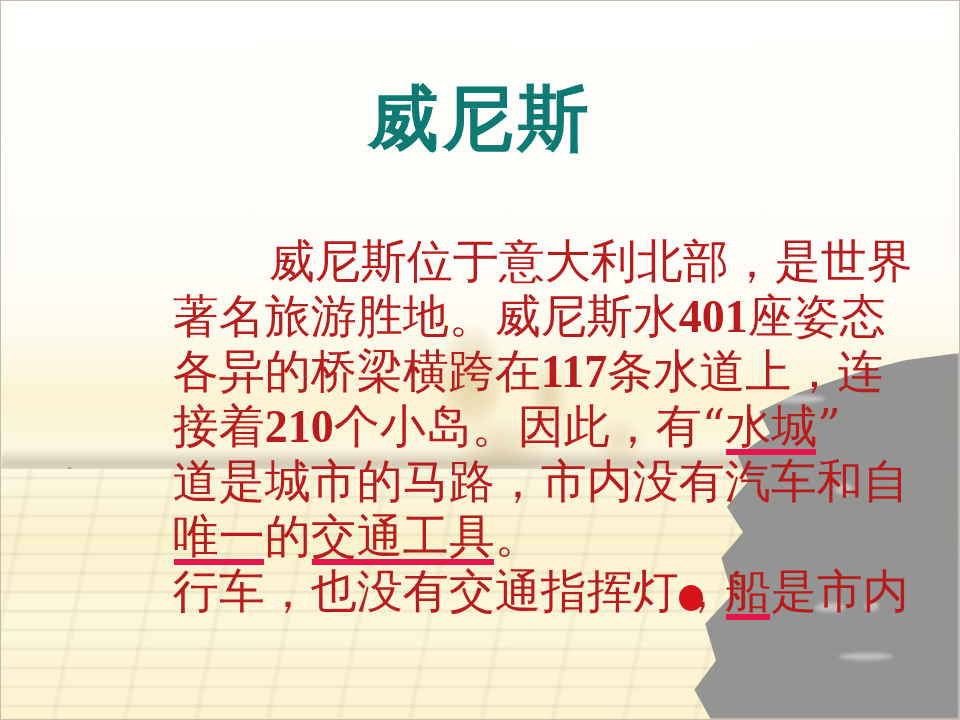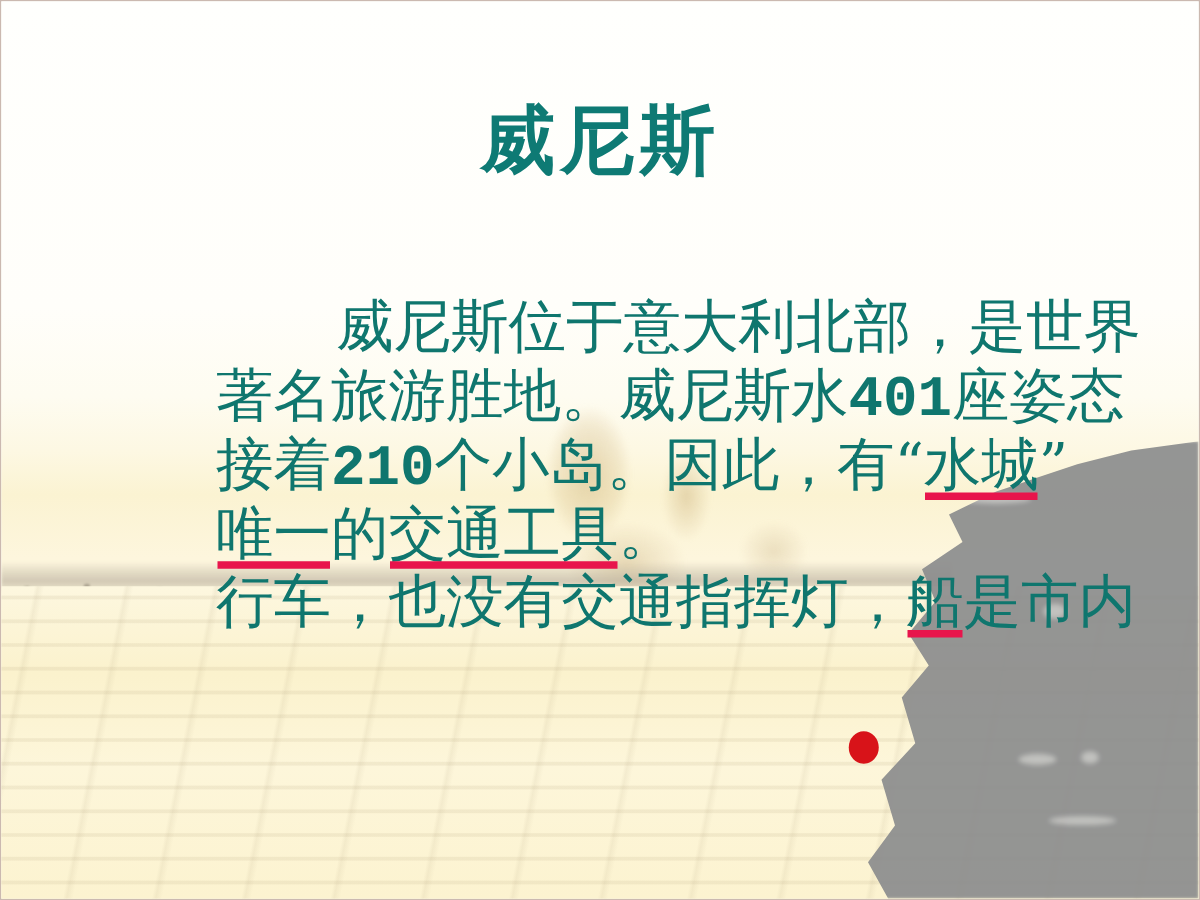--- a/index.html
+++ b/index.html
@@ -103,43 +103,43 @@
   }
   .bg-boat-hi { position:absolute; background: rgba(230,230,228,.55); border-radius: 50%; filter: blur(1.6px); }
 
   
   #title {
     position: absolute;
     left: 0; right: 0; top: 82px;
     text-align: center;
     font-family: "DejaVu Sans", "Liberation Sans", sans-serif;
     font-weight: bold;
-    font-size: 60px;
+    font-size: 71px;
     line-height: 1;
     color: #0e7a74;
     letter-spacing: 4px;
     white-space: pre;
   }
 
   
   #body-text {
     position: absolute;
     left: 84px;
     top: 178px;
     width: 800px;
     font-family: "DejaVu Serif", "Liberation Serif", serif;
     font-size: 46px;
     line-height: 55px;
-    color: #0f766e;
+    color: #b91c1c;
     letter-spacing: 0;
   }
   .line { white-space: pre; height: 55px; }
   .line.indent { padding-left: 96px; }
 
-  .num { font-family: Liberation Mono, monospace; font-weight: bold; }
+  .num { font-family: Liberation Serif, serif; font-weight: bold; }
 
   
   .ul {
     position: relative;
     display: inline-block;
   }
   .ul::after {
     content: "";
     position: absolute;
     left: 1px; right: 1px;
@@ -189,26 +189,32 @@
   <div id="body-text">
 
     <div class="line indent">
       <span>威尼斯位于意大利北部，是世界</span>
     </div>
 
     <div class="line">
       <span>著名旅游胜地。威尼斯水</span><span class="num">401</span><span>座姿态</span>
     </div>
 
+    <div class="line">
+      <span>各异的桥梁横跨在</span><span class="num">117</span><span>条水道上，连</span>
+    </div>
 
     <div class="line">
       <span>接着</span><span class="num">210</span><span>个小岛。因此，有“</span><span class="ul">水城</span><span>”</span>
     </div>
 
 
+    <div class="line">
+      <span>道是城市的马路，市内没有汽车和自</span>
+    </div>
 
     <div class="line">
       <span class="ul">唯一</span><span>的</span><span class="ul">交通工具</span><span>。</span>
     </div>
 
     <div class="line">
       <span>行车，也没有交通指挥灯，</span><span class="ul">船</span><span>是市内</span>
     </div>
 
   </div>

